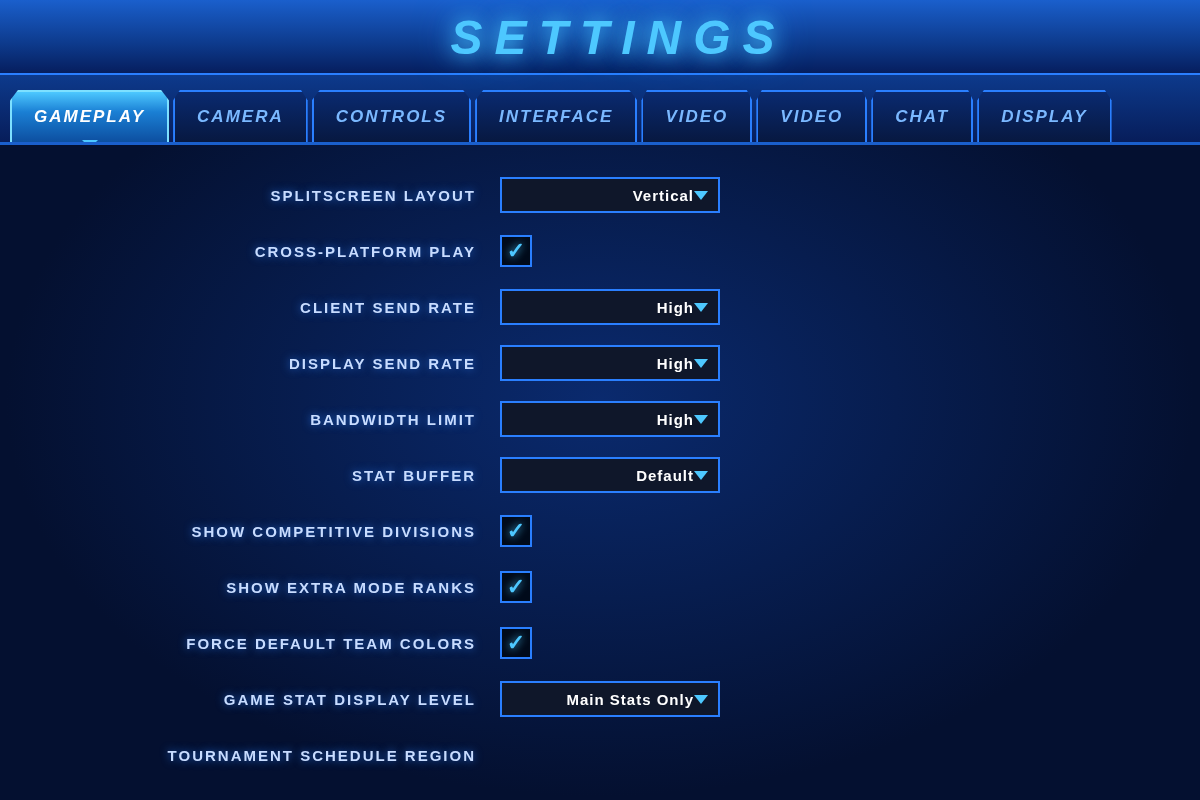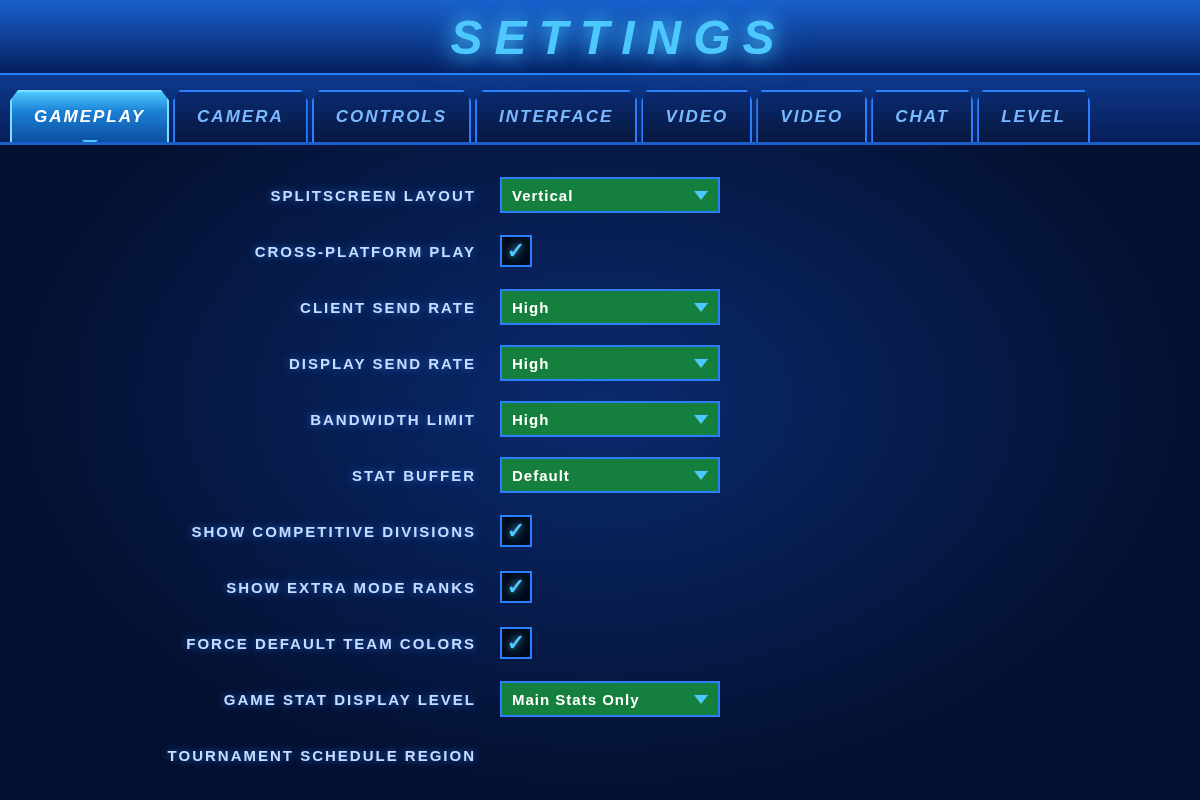--- a/index.html
+++ b/index.html
@@ -107,24 +107,24 @@
     .setting-control {
       flex: 0 0 240px;
       display: flex;
       align-items: center;
     }
 
     
     .dropdown {
       display: flex;
       align-items: center;
-      justify-content: space-between;
+      justify-content: flex-end;
       width: 220px;
       height: 36px;
-      background: #15803d;
+      background: #0f172a;
       border: 2px solid #2a7fff;
       padding: 0 10px;
       cursor: pointer;
       position: relative;
     }
 
     .dropdown-text {
       color: white;
       font-size: 15px;
       font-weight: bold;
@@ -168,21 +168,21 @@
 </div>
 
 <div class="tab-bar">
 <div class="tab active">GAMEPLAY</div>
     <div class="tab">CAMERA</div>
     <div class="tab">CONTROLS</div>
     <div class="tab">INTERFACE</div>
     <div class="tab">VIDEO</div>
     <div class="tab">VIDEO</div>
     <div class="tab">CHAT</div>
-    <div class="tab">LEVEL</div>
+    <div class="tab">DISPLAY</div>
   </div>
 
 <div class="content">
 <div class="setting-row">
       <div class="setting-label">SPLITSCREEN LAYOUT</div>
       <div class="setting-control">
         <div class="dropdown">
           <span class="dropdown-text">Vertical</span>
           <div class="dropdown-arrow"></div>
         </div>

